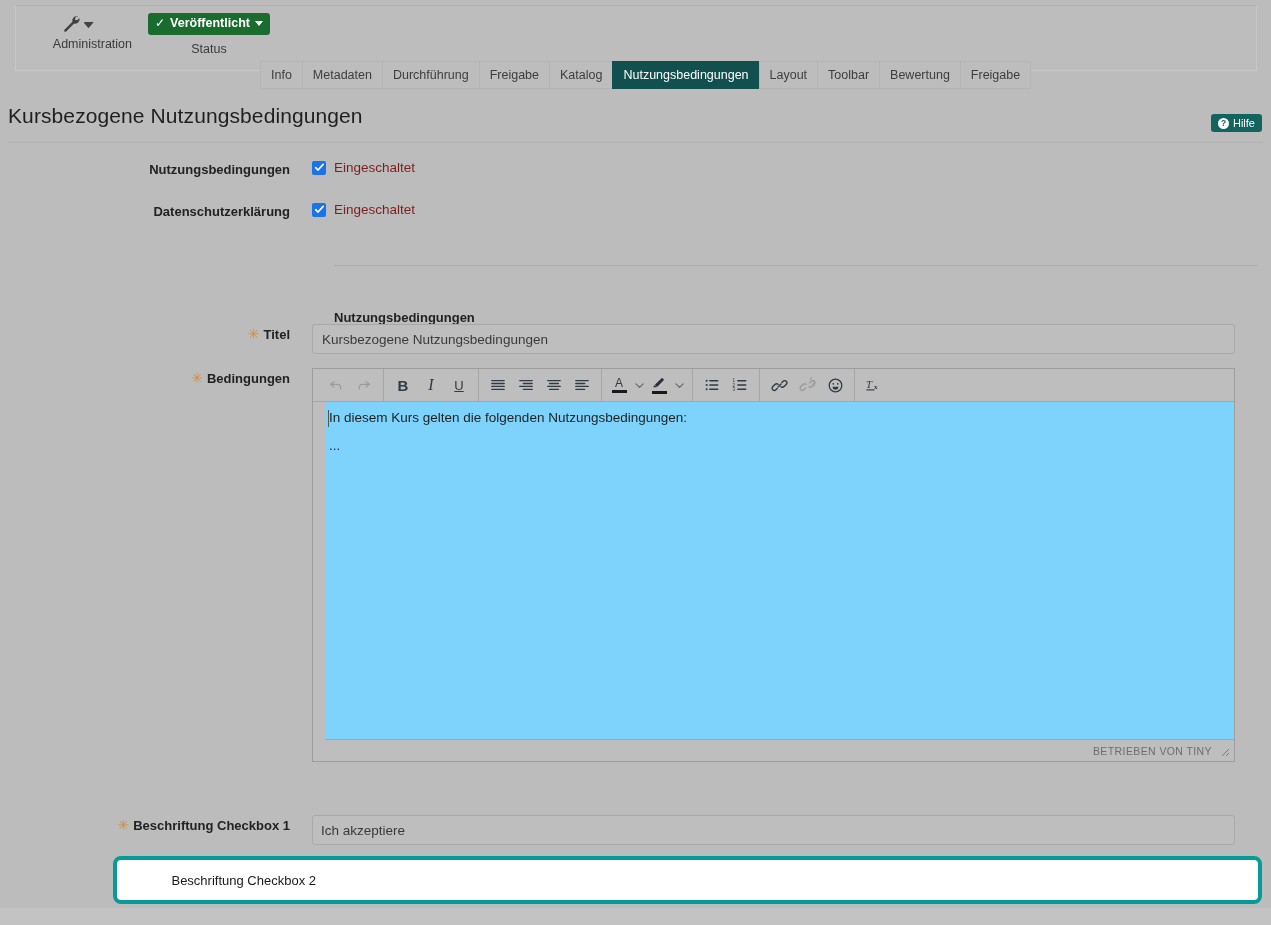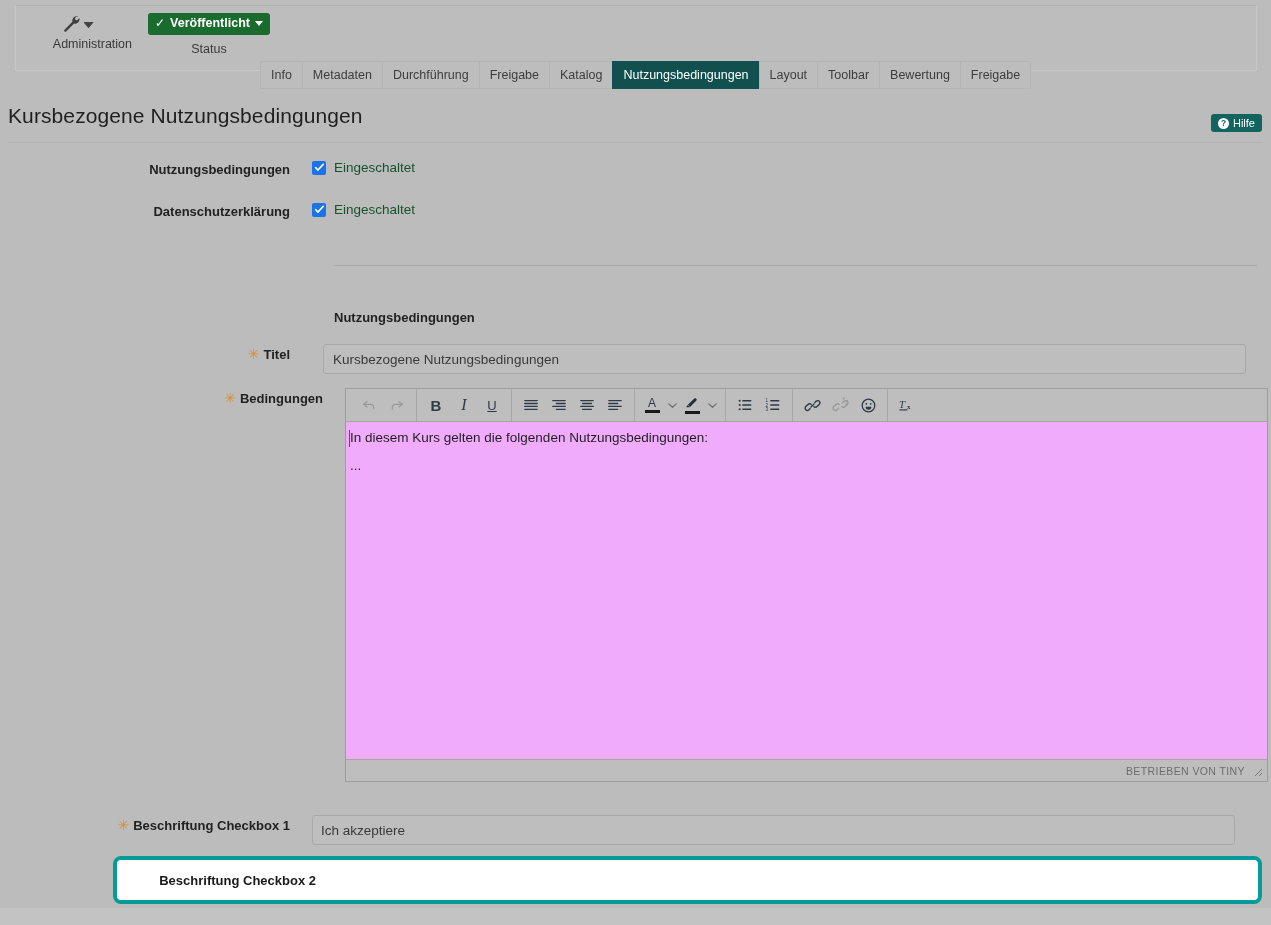--- a/index.html
+++ b/index.html
@@ -107,21 +107,21 @@
   .req{ color:#d98d3a; font-weight:normal; margin-right:4px; font-size:14px;}
   .ctl{ flex:1; }
 
   .cbrow{ display:flex; align-items:center; gap:8px; }
   .cb{
     width:14px;height:14px;border-radius:2px;background:#1a73e8;
     display:inline-flex;align-items:center;justify-content:center;
     cursor:pointer; flex:none;
   }
   .cb svg{ display:block; }
-  .cbtext{ font-size:13.5px; color:#14532d; }
+  .cbtext{ font-size:13.5px; color:#7f1d1d; }
 
   .divider{
     position:absolute; left:334px; top:105px; width:923px; height:1px;
     background:#a9a9a9;
   }
 
   .section-title{
     position:absolute; left:334px; top:150px;
     font-size:13px; font-weight:bold; color:#222;
   }
@@ -157,23 +157,24 @@
   .tbtn .glyph.i{ font-style:italic; font-family:"Liberation Serif",serif; font-size:16px;}
   .tbtn .glyph.u{ text-decoration:underline; font-size:13px;}
   .chev{ width:14px;height:26px;display:inline-flex;align-items:center;justify-content:center;
          cursor:pointer;color:#6f6f6f;}
   .colbtn{ display:flex;flex-direction:column;align-items:center;justify-content:center;
            width:22px;height:26px;cursor:pointer;}
   .colbtn .ltr{ font-size:12px;line-height:11px;color:#2e3a45;font-weight:normal;}
   .colbtn .bar{ width:15px;height:3px;background:#1a1a1a;margin-top:1px;}
 
   .ebody{
-    height:338px; background:#f0abfc; padding:8px 2px 0 4px;
+    height:338px; background:#7dd3fc; padding:8px 2px 0 4px;
     border-bottom:1px solid #a6a6a6;
     position:relative;
+    margin-left:12px;
   }
   .ebody p{ margin:0 0 13px 0; font-size:13.5px; color:#1f1f1f; }
   .caret-line{
     position:absolute; left:3px; top:8px; width:1px; height:17px; background:#555;
   }
   .estatus{
     height:21px; display:flex; align-items:center; justify-content:flex-end;
     padding-right:4px; gap:6px;
   }
   .estatus .brand{
@@ -186,21 +187,21 @@
   .row-cb1 .lbl{ width:312px; }
   .row-cb1 .input{ height:30px;padding-left:8px; }
 
   .highlight-row{
     position:absolute; left:113px; top:856px; width:1149px; height:48px;
     background:#ffffff; border:4px solid #069a99; border-radius:8px;
     display:flex; align-items:center;
   }
   .highlight-row .hl-label{
     width:221px; text-align:right; padding-right:22px;
-    font-size:13px; font-weight:bold; color:#1a1a1a;
+    font-size:13px; font-weight:normal; color:#1a1a1a;
   }
   .highlight-row .hl-input{
     width:923px;height:30px;background:#ffffff;border:1px solid #bdbdbd;
     border-radius:3px;font-size:13.5px;color:#4a4a4a;padding:0 9px;
     font-family:"Liberation Sans", sans-serif; outline:none;
   }
   .highlight-row .hl-input::placeholder{ color:#5a5a5a; }
 
   .bottom-band{
     position:absolute; left:0; top:908px; width:1271px; height:17px;
@@ -281,30 +282,30 @@
           </svg>
         </span>
         <span class="cbtext">Eingeschaltet</span>
       </div>
     </div>
   </div>
 
   <div class="divider"></div>
   <div class="section-title">Nutzungsbedingungen</div>
 
-  <div class="row" style="margin-top:100px; height:44px;gap:11px;">
+  <div class="row" style="margin-top:80px; height:44px;">
     <div class="lbl">
       <span class="req">✳</span><span>Titel</span>
     </div>
     <div class="ctl">
       <input class="input" type="text" value="Kursbezogene Nutzungsbedingungen" style="">
     </div>
   </div>
 
-  <div class="row" style="height:396px;padding-left:33px;">
+  <div class="row" style="height:396px;">
     <div class="lbl">
       <span class="req">✳</span><span>Bedingungen</span>
     </div>
     <div class="ctl">
       <div class="editor">
 
         <div class="etoolbar">
 
           <div class="tgrp">
             <span class="tbtn dim">

